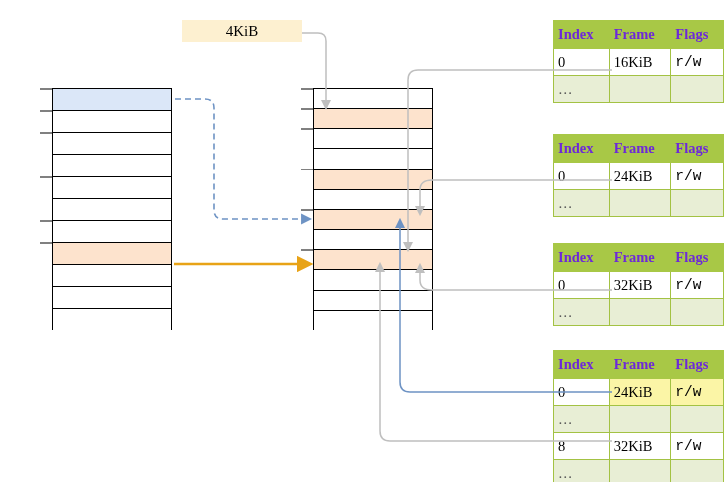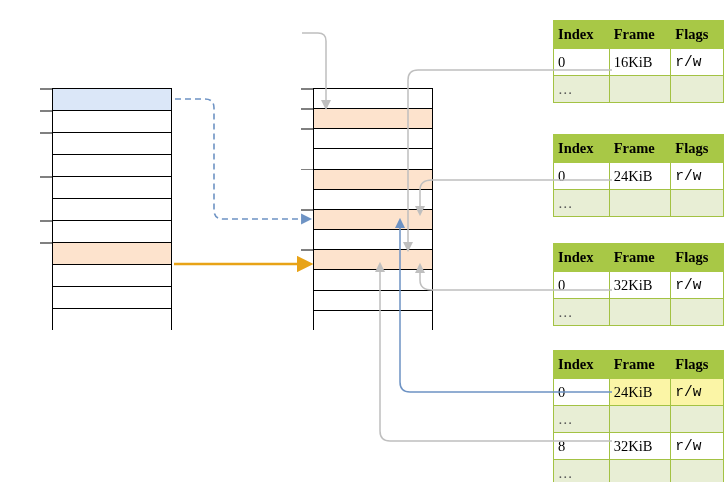--- a/index.html
+++ b/index.html
@@ -64,21 +64,21 @@
     padding: 1px 4px;
     height: 27px;
     box-sizing: border-box;
     text-align: left;
     font-weight: normal;
     white-space: nowrap;
     overflow: hidden;
   }
   .pt th {
     background: #a8c846;
-    color: #000000;
+    color: #6d28d9;
     font-weight: bold;
     border-color: #a8c846;
     height: 28px;
   }
   .pt td.col-index { width: 56px; }
   .pt td.col-frame { width: 62px; }
   .pt td.col-flags { width: 53px; font-family: Liberation Mono, monospace; }
   .pt th.col-index { width: 56px; }
   .pt th.col-frame { width: 62px; }
   .pt th.col-flags { width: 53px; }
@@ -91,20 +91,21 @@
     left: 0; top: 0;
     width: 724px; height: 482px;
     pointer-events: none;
   }
 </style>
 </head>
 <body>
 
 <div id="canvas">
 
+  <div class="label-box" style="left:182px; top:20px; width:120px; height:22px;">4KiB</div>
 
   <div class="mem-col" id="virtual-column" style="left:52px; top:88px; width:120px; height:242px;">
       <div class="mem-row blue" style="height: 22px;"></div>
       <div class="mem-row" style="height: 22px;"></div>
       <div class="mem-row" style="height: 22px;"></div>
       <div class="mem-row" style="height: 22px;"></div>
       <div class="mem-row" style="height: 22px;"></div>
       <div class="mem-row" style="height: 22px;"></div>
       <div class="mem-row" style="height: 22px;"></div>
       <div class="mem-row peach" style="height: 22px;"></div>

